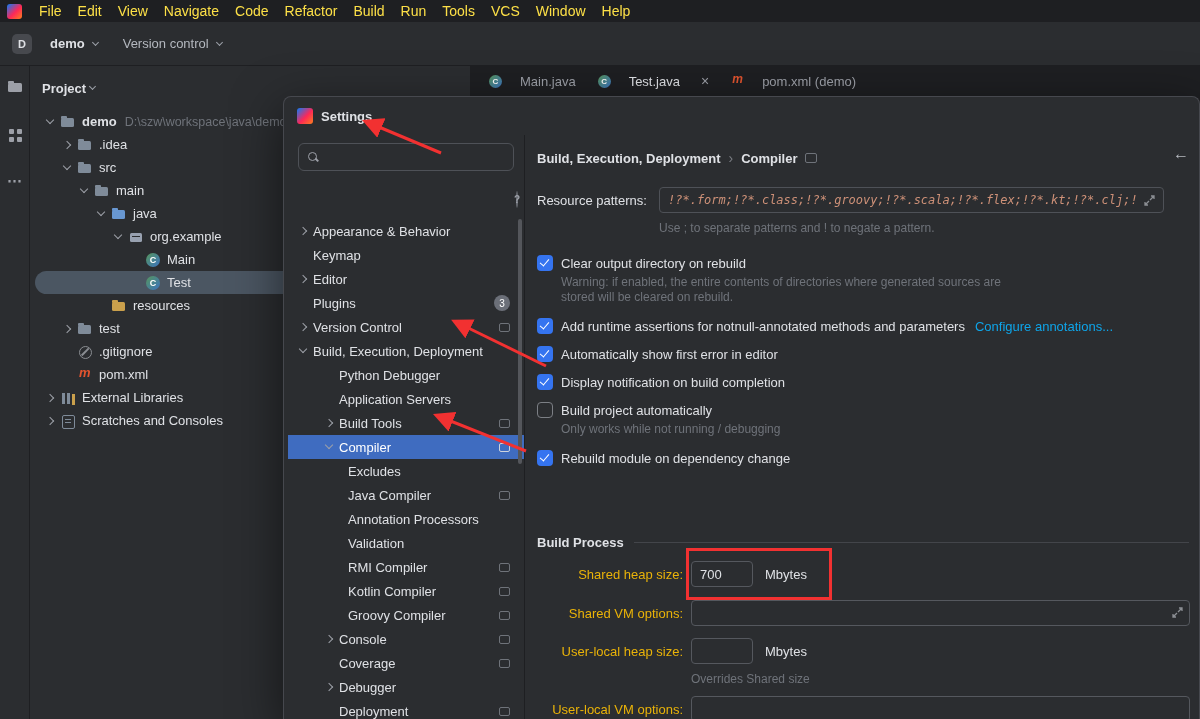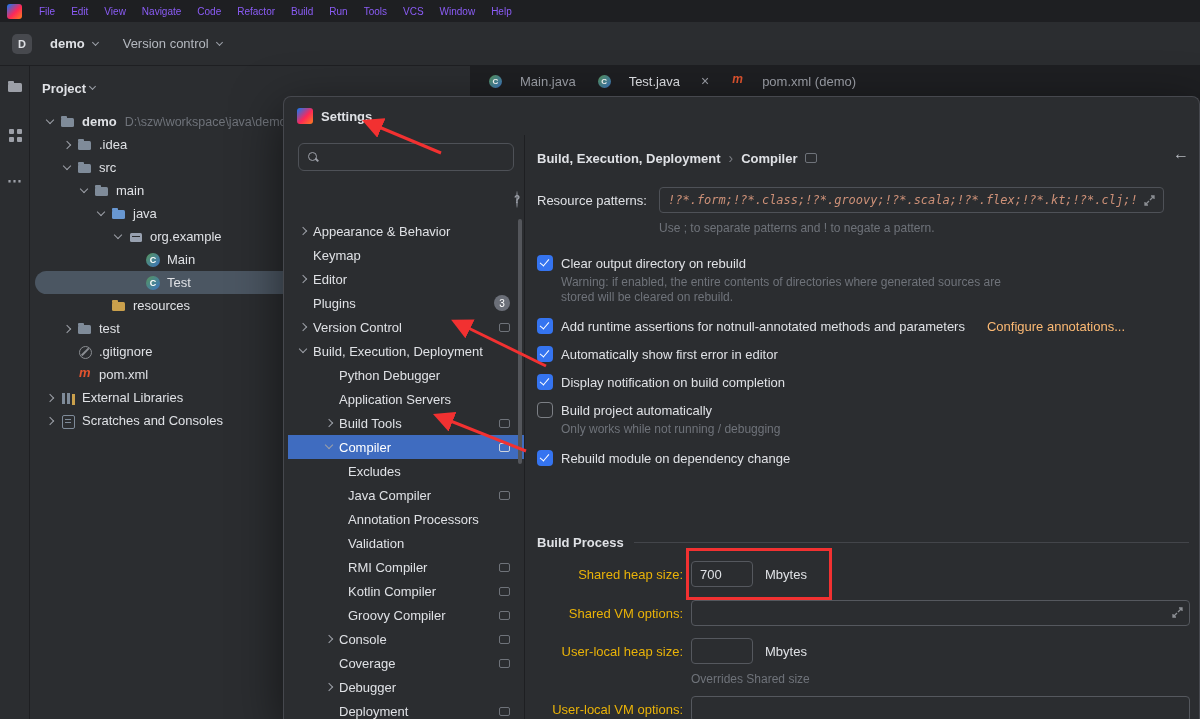--- a/index.html
+++ b/index.html
@@ -5,21 +5,21 @@
   *{margin:0;padding:0;box-sizing:border-box}
   html,body{background:#000}
   .screen{position:relative;width:1200px;height:719px;background:#1e1f22;color:#dfe1e5;
           font-family:"Liberation Sans",sans-serif;font-size:13px;overflow:hidden}
 
   
   .menubar{position:absolute;top:0;left:0;right:0;height:22px;background:#1e1f22;
            display:flex;align-items:center;padding-left:7px;z-index:1}
   .logo{width:15px;height:15px;border-radius:3px;flex:none;margin-right:9px;
         background:linear-gradient(135deg,#087cfa 0%,#fe2857 55%,#fc801d 100%)}
-  .menu-item{padding:0 8px;font-size:10px;color:#8b5cf6}
+  .menu-item{padding:0 8px;font-size:14px;color:#fde047}
 
   
   .toolbar{position:absolute;top:22px;left:0;right:0;height:44px;background:#2b2d30;
            border-bottom:1px solid #1e1f22;display:flex;align-items:center;padding-left:12px;z-index:1}
   .proj-avatar{width:20px;height:20px;border-radius:5px;background:#47494e;color:#dfe1e5;
                font-size:11px;font-weight:700;display:flex;align-items:center;justify-content:center;margin-right:9px}
   .tb-widget{display:flex;align-items:center;gap:6px;padding:4px 9px;border-radius:4px}
   .tb-proj{font-weight:600;color:#dfe1e5}
   .tb-vcs{color:#b4b8bf}
 
@@ -135,21 +135,21 @@
   .expand-ic{width:11px;height:11px;flex:none;margin-left:6px}
   .rp-help{top:57px;right:6px}
   .hint{color:#6f737a;font-size:12px;line-height:15px}
   .rp-hint{top:86px;left:137px}
   .cb-row{left:15px;height:20px;display:flex;align-items:center}
   .cb{width:16px;height:16px;border-radius:4px;flex:none;position:relative;margin-right:8px}
   .cb.on{background:#3574f0}
   .cb.on::after{content:"";position:absolute;left:5px;top:2px;width:4px;height:8px;
                 border-right:1.8px solid #fff;border-bottom:1.8px solid #fff;transform:rotate(40deg)}
   .cb.off{border:1.5px solid #7c7f85}
-  .link{color:#fdba74;margin-left:22px}
+  .link{color:#0ea5e9;margin-left:10px}
   .warn-hint{top:140px;left:39px;width:460px}
   .auto-hint{top:287px;left:39px}
   .par-row{top:341px;left:15px;height:26px;display:flex;align-items:center}
   .par-label{width:247px}
   .dropdown{width:114px;height:26px;background:#393b40;border:1px solid #4e5157;border-radius:4px;
             display:flex;align-items:center;padding:0 6px 0 10px}
   .dropdown .dd-val{flex:1}
   .par-help{margin-left:18px}
   .section-row{top:397px;left:15px;right:10px;height:20px;display:flex;align-items:center}
   .section-title{font-weight:600;color:#dfe1e5}

